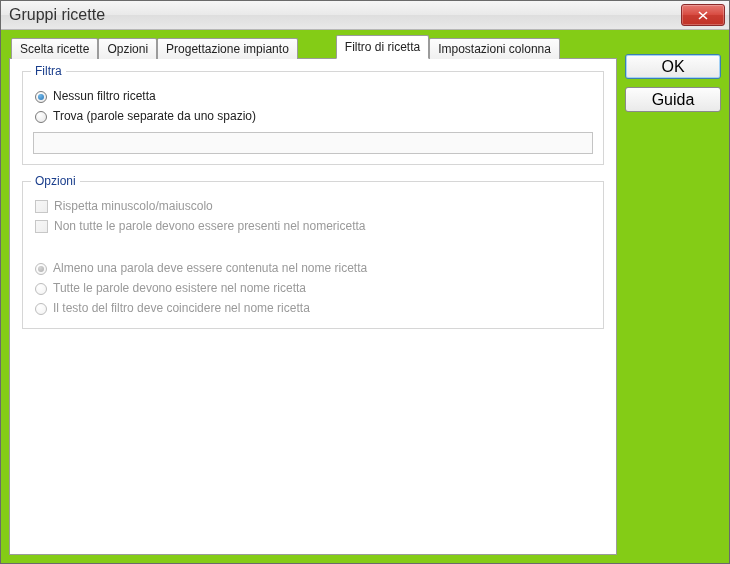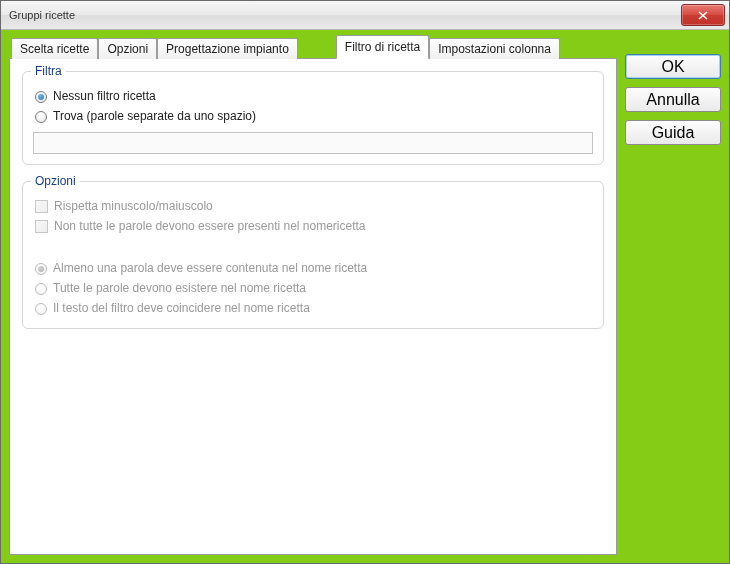--- a/index.html
+++ b/index.html
@@ -25,21 +25,21 @@
     height: 28px;
     background: linear-gradient(to bottom, #f6f6f6 0%, #e9e9e9 50%, #dedede 51%, #e9e9e9 100%);
     border-bottom: 1px solid #b7b7b7;
     display: flex;
     align-items: center;
     padding: 0 2px 0 8px;
     color: #333;
   }
   .titlebar .title {
     flex: 1;
-    font-size: 11px;
+    font-size: 16px;
   }
   .close-btn {
     width: 42px;
     height: 20px;
     border: 1px solid #8b2a2a;
     border-radius: 3px;
     background: linear-gradient(to bottom, #e67a73 0%, #d84c42 48%, #c93c31 52%, #c23328 100%);
     display: flex;
     align-items: center;
     justify-content: center;
@@ -122,21 +122,21 @@
     border: 1px solid #9b9b9b;
     background: #fff;
     position: relative;
     z-index: 1;
     padding: 12px 12px 12px 12px;
     box-sizing: border-box;
   }
 
   .groupbox {
     border: 1px solid #d6d6d6;
-    border-radius: 6px;
+    border-radius: 0;
     position: relative;
     padding: 14px 10px 10px 10px;
     margin-bottom: 16px;
   }
   .groupbox .legend {
     position: absolute;
     top: -8px;
     left: 8px;
     background: #fff;
     padding: 0 4px;
@@ -277,21 +277,18 @@
         </div>
 
       </div>
     </div>
 
     <div class="right">
       <div class="btn default">
           <span>OK</span>
         </div>
       <div class="btn">
-          <span>Annulla</span>
-        </div>
-      <div class="btn">
           <span>Guida</span>
         </div>
     </div>
 
   </div>
 </div>
 
 </body></html>

